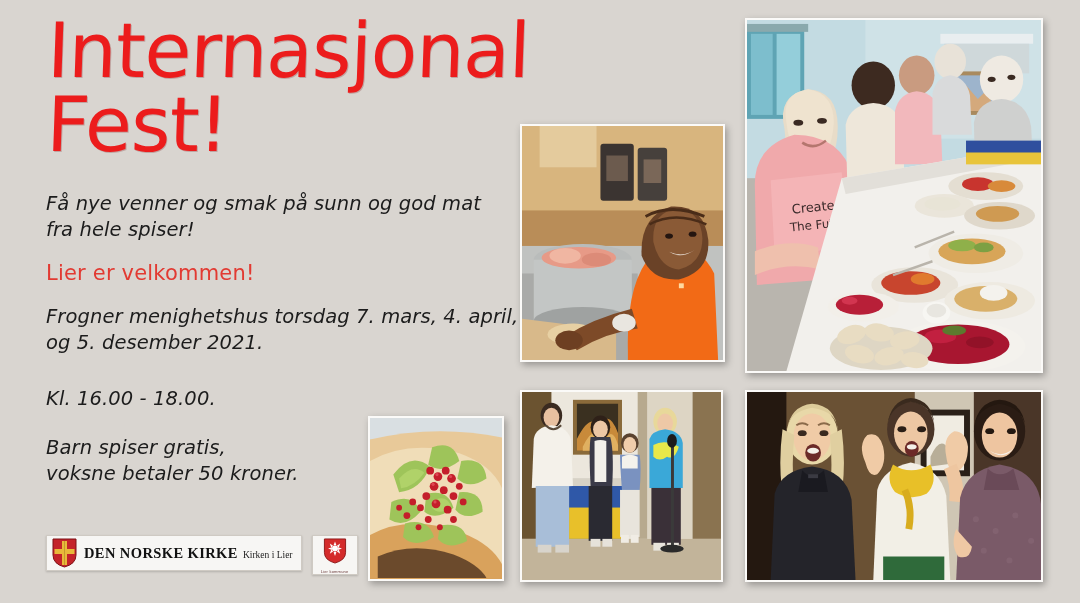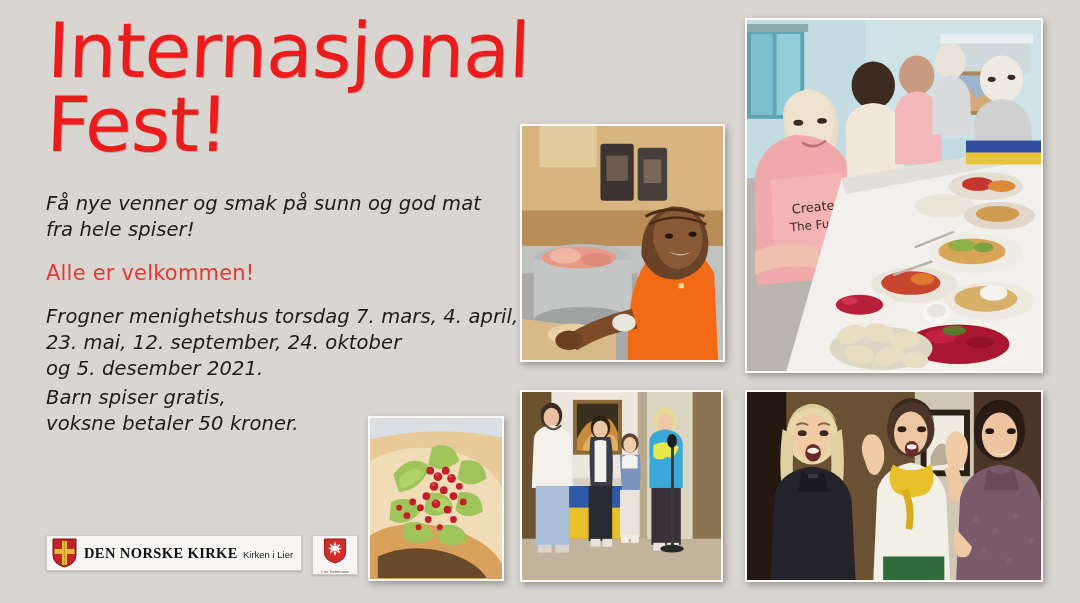--- a/index.html
+++ b/index.html
@@ -50,21 +50,21 @@
   .para { margin: 0 0 18px 0; font-style: italic; }
   .para-line { display: block; white-space: nowrap; }
 
   .welcome {
     color: #e23a32;
     font-size: 21px;
     margin: 0 0 16px 0;
     letter-spacing: 0.2px;
   }
 
-  .dates { margin: 0 0 4px 0; }
+  .dates { margin: 0 0 30px 0; }
   .time  { margin: 0 0 24px 0; }
   .price { margin: 0 0 14px 0; }
 
   
   .logo-row {
     position: absolute;
     left: 46px;
     top: 535px;
     display: flex;
     align-items: flex-start;
@@ -91,21 +91,21 @@
   .dnk-title {
     font-family: "Liberation Serif", serif;
     font-weight: 700;
     font-size: 14.5px;
     letter-spacing: 0.4px;
     color: #111;
     white-space: nowrap;
     margin-top: 40px;
   }
   .dnk-sub {
-    font-family: Liberation Sans, sans-serif;
+    font-family: Liberation Serif, serif;
     font-size: 9.5px;
     color: #222;
     margin-top: 2px;
     white-space: nowrap;
   }
   .logo-lier {
     background: #f7f6f4;
     border: 1px solid #cfcac3;
     width: 46px; height: 40px;
     box-shadow: 0 1px 2px rgba(0,0,0,0.18);
@@ -155,28 +155,28 @@
     </h1>
 
     <div class="body-block">
 
       <p class="para">
         <span class="para-line">Få nye venner og smak på sunn og god mat</span>
         <span class="para-line">fra hele spiser!</span>
       </p>
 
 
-      <p class="welcome">Alle er velkommen!</p>
+      <p class="welcome">Lier er velkommen!</p>
 
       <p class="para dates">
         <span class="para-line">Frogner menighetshus torsdag 7. mars, 4. april,</span>
-        <span class="para-line">23. mai, 12. september, 24. oktober</span>
         <span class="para-line">og 5. desember 2021.</span>
       </p>
 
+      <p class="para time">Kl. 16.00 - 18.00.</p>
 
       <p class="para price">
         <span class="para-line">Barn spiser gratis,</span>
         <span class="para-line">voksne betaler 50 kroner.</span>
       </p>
 
     </div>
   </div>
 
   <div class="logo-row">

